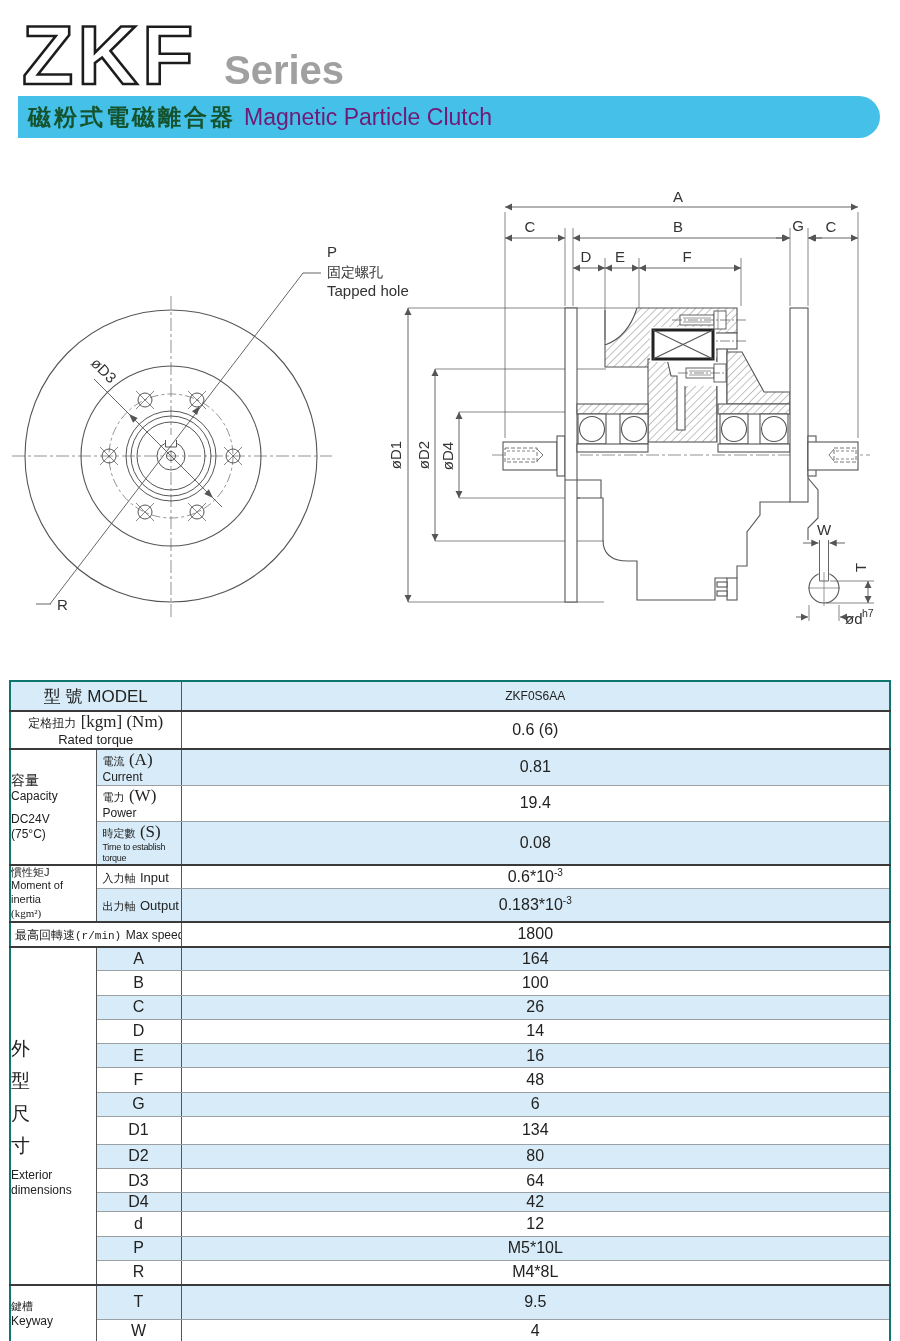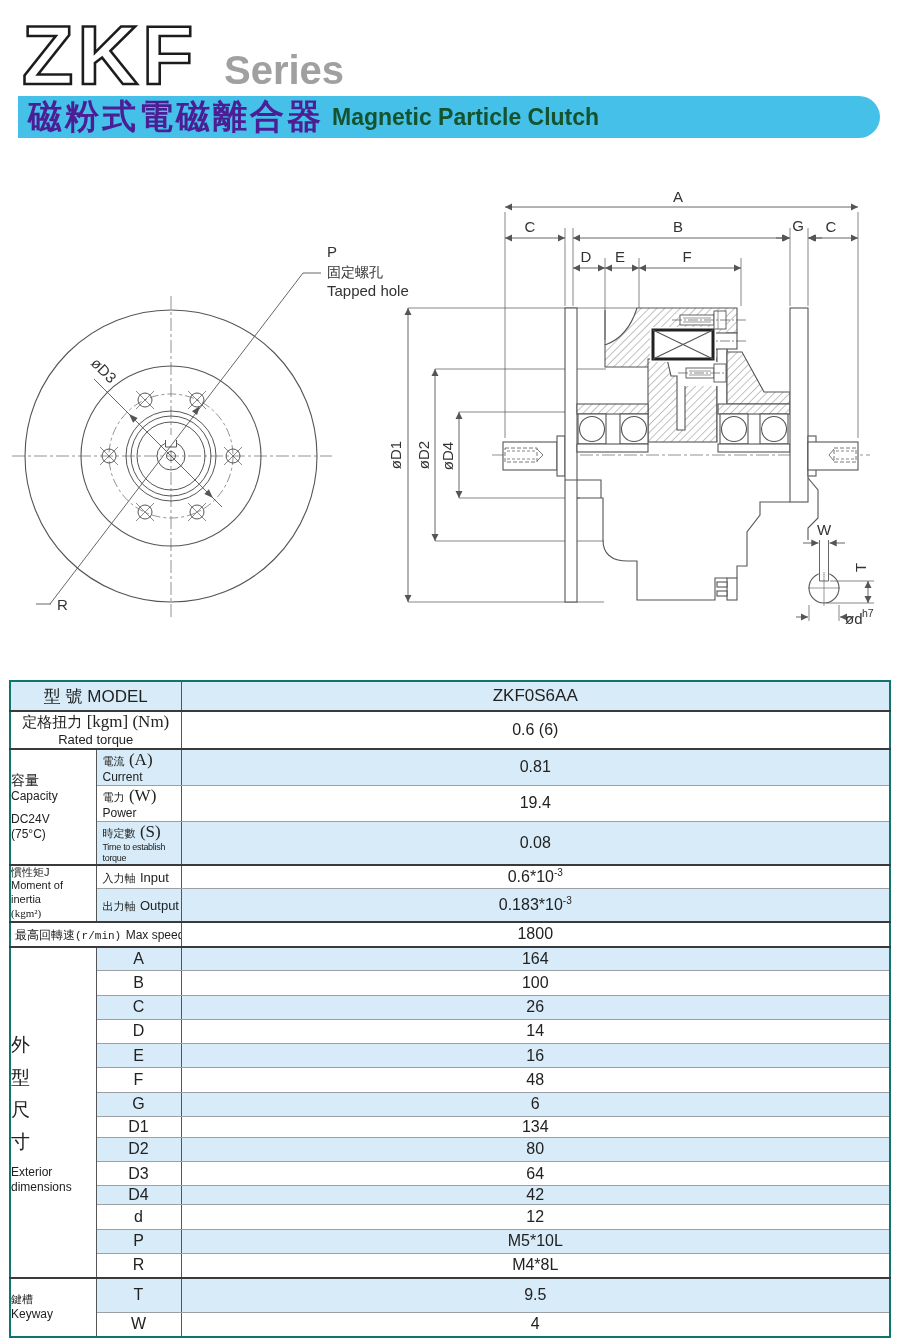--- a/index.html
+++ b/index.html
@@ -2,42 +2,42 @@
 <html><head>
 <meta charset="utf-8">
 <style>
   html,body{margin:0;padding:0;background:#ffffff;}
   #page{position:relative;width:900px;height:1341px;background:#fff;overflow:hidden;
         font-family:"Liberation Sans","DejaVu Sans",sans-serif;color:#222;}
   
   #logo-svg{position:absolute;left:12px;top:8px;}
   #banner{position:absolute;left:18px;top:96px;width:862px;height:42px;
           border-radius:0 21px 21px 0;display:flex;align-items:center;}
-  #banner .zh{color:#4c1d95;font-size:34px;font-weight:bold;letter-spacing:3px;padding-left:10px;white-space:nowrap;}
-  #banner .en{color:#14532d;font-size:23px;font-weight:bold;padding-left:8px;white-space:nowrap;}
+  #banner .zh{color:#14532d;font-size:23px;font-weight:bold;letter-spacing:3px;padding-left:10px;white-space:nowrap;}
+  #banner .en{color:#701a75;font-size:23px;font-weight:normal;padding-left:8px;white-space:nowrap;}
   
   #drawing{position:absolute;left:0;top:140px;}
   #drawing text{font-family:"Liberation Sans","DejaVu Sans",sans-serif;fill:#333;}
   .dimtxt{font-size:15px;}
   .small-cjk{font-size:14px;}
   
   #spec{position:absolute;left:9px;top:680px;}
   table{border-collapse:collapse;table-layout:fixed;width:882px;border:2px solid #0f766e;}
   td{border-top:1px solid #9aa0a4;border-bottom:1px solid #9aa0a4;
      border-left:1px solid #555;border-right:1px solid #555;
      padding:0;overflow:hidden;vertical-align:middle;}
   tbody tr:nth-child(odd){background:#d7ecf8;}
   tr.grp td{border-top:2px solid #3a3a3a;}
   td.wcell{background:#fff;}
   .val{text-align:center;font-size:16px;}
-  .val.big{font-size:17px;}
+  .val.big{font-size:12px;}
   .key{text-align:center;font-size:16px;}
   .center{text-align:center;}
   .mlabel{text-align:center;font-size:17px;}
-  .zh15{font-size:15px;}
+  .zh15{font-size:12px;}
   .zh14{font-size:14px;}
   .zh13{font-size:11px;}
   .zh12{font-size:12px;}
   .en13{font-size:13px;}
   .en12{font-size:12px;}
   .en11{font-size:11px;}
   .tiny{font-size:9px;letter-spacing:-0.3px;}
   .unit{font-family:"Liberation Serif","DejaVu Serif",serif;font-size:17px;margin-top:28px;}
   .unit-sm{font-family:"Liberation Serif","DejaVu Serif",serif;font-size:11px;}
   .mono{font-family:"Liberation Mono","DejaVu Sans Mono",monospace;font-size:11px;}
@@ -433,21 +433,21 @@
             <td class="val">16</td>
           </tr>
         <tr style="height:24.25px">
             <td class="key">F</td>
             <td class="val">48</td>
           </tr>
         <tr style="height:24.25px">
             <td class="key">G</td>
             <td class="val">6</td>
           </tr>
-        <tr style="height:21px">
+        <tr style="height:28px">
             <td class="key">D1</td>
             <td class="val">134</td>
           </tr>
         <tr style="height:24.25px">
             <td class="key">D2</td>
             <td class="val">80</td>
           </tr>
         <tr style="height:24.25px">
             <td class="key">D3</td>
             <td class="val">64</td>

